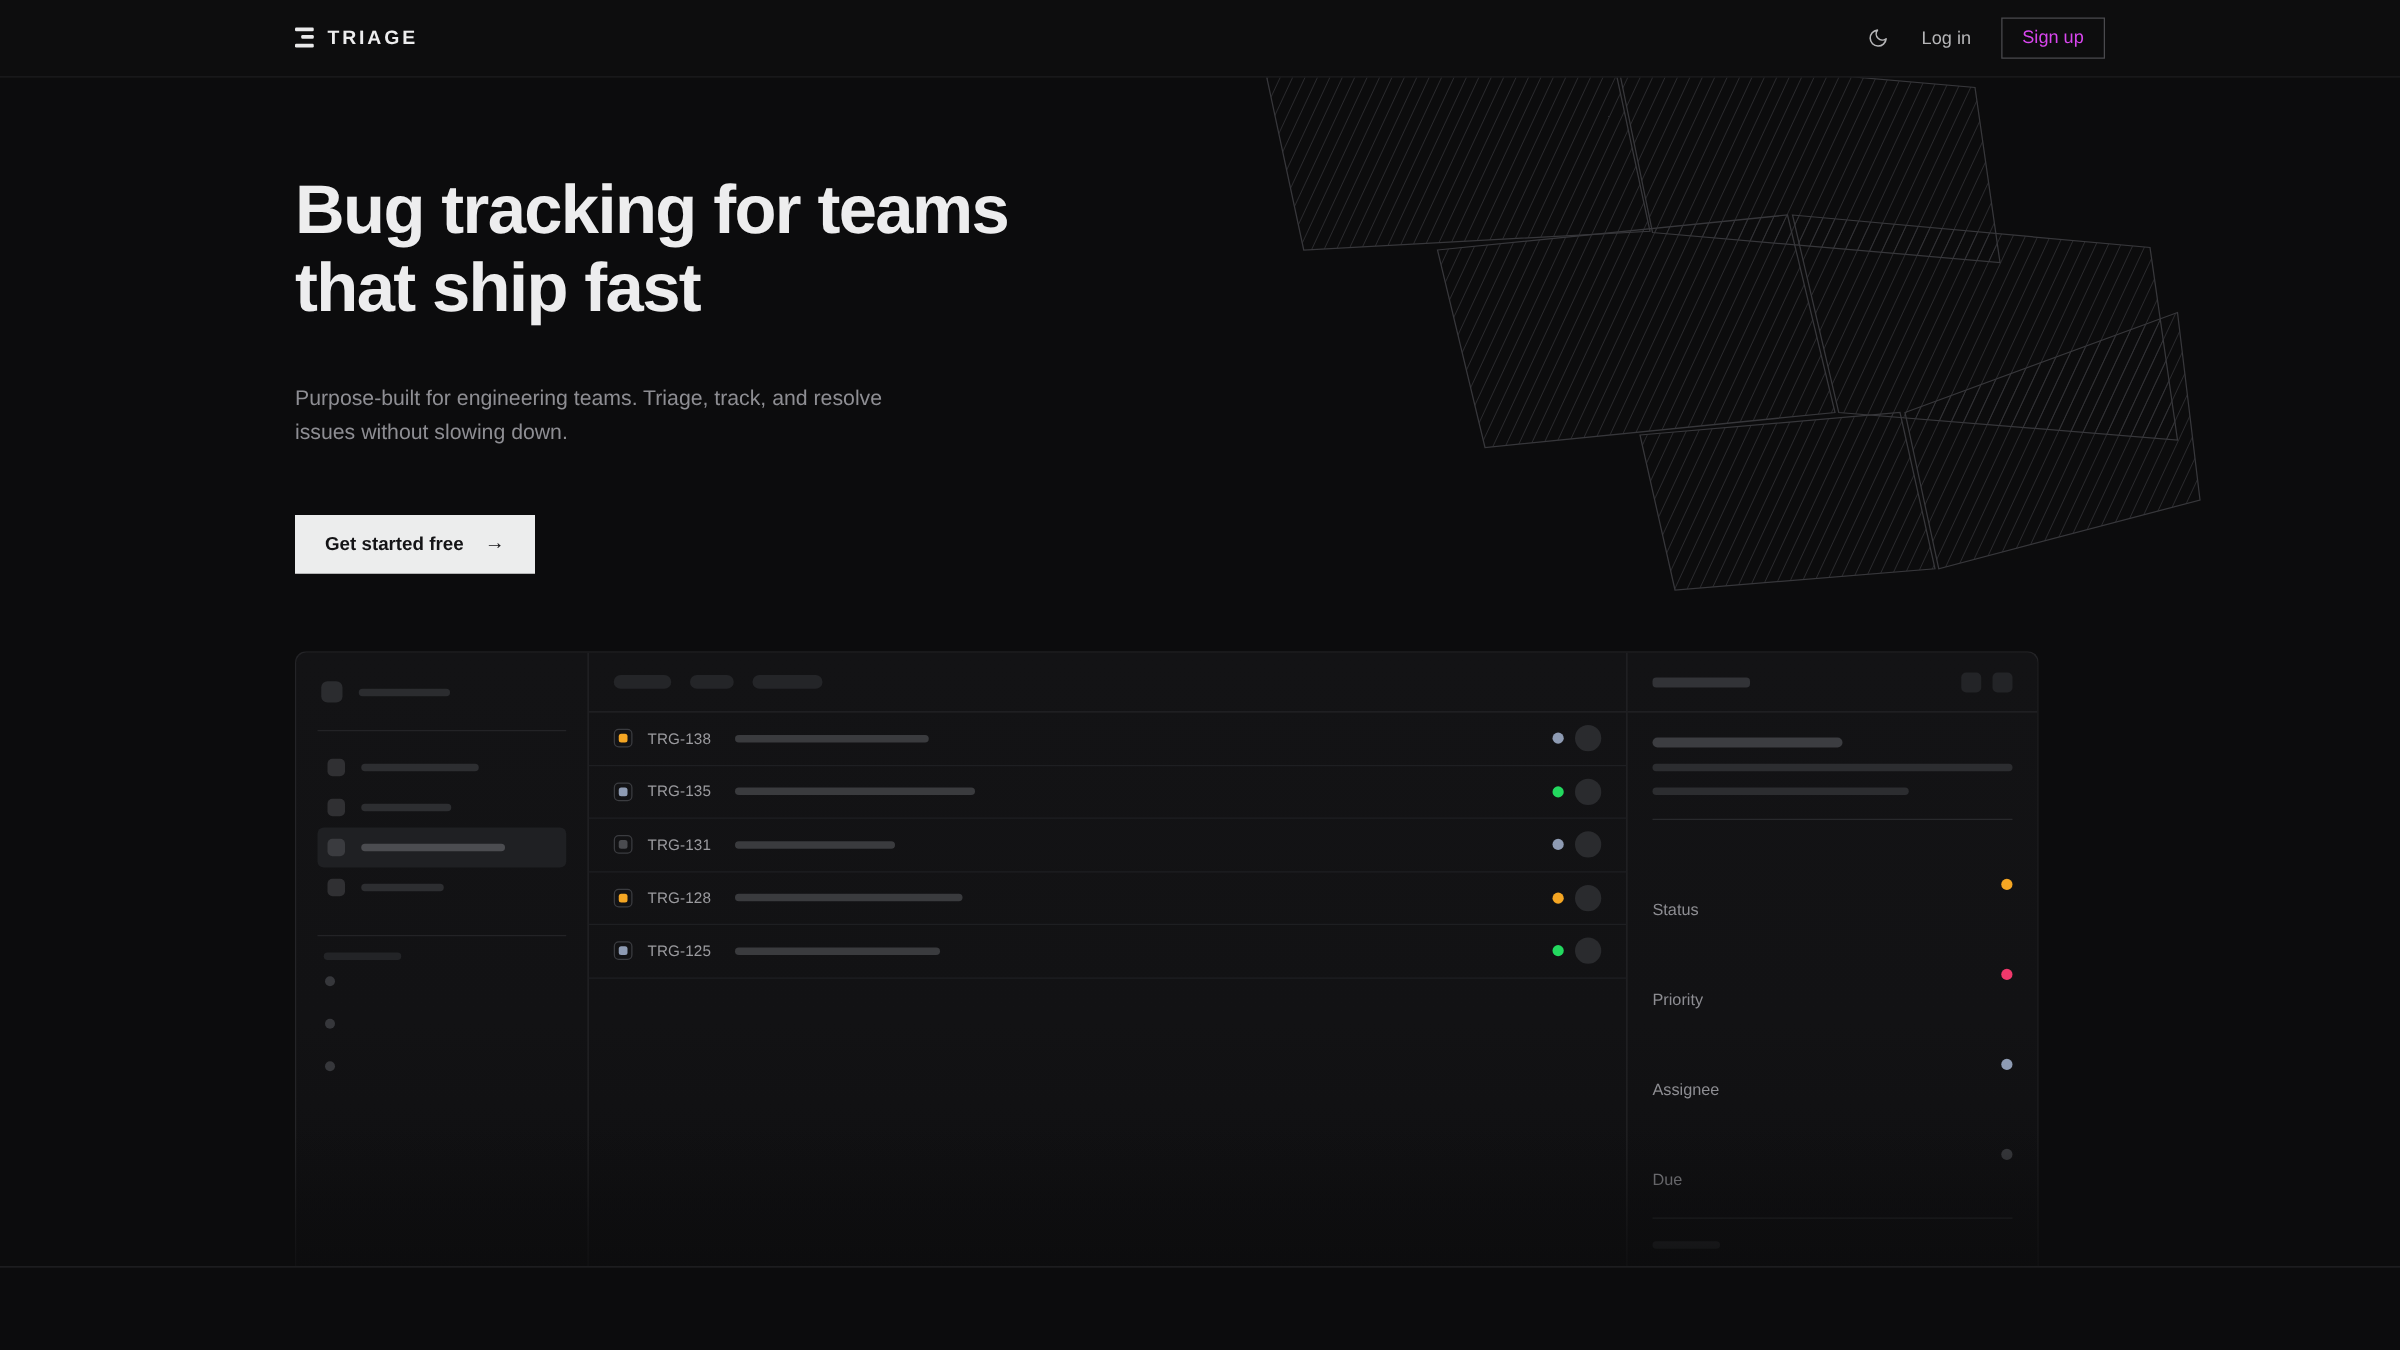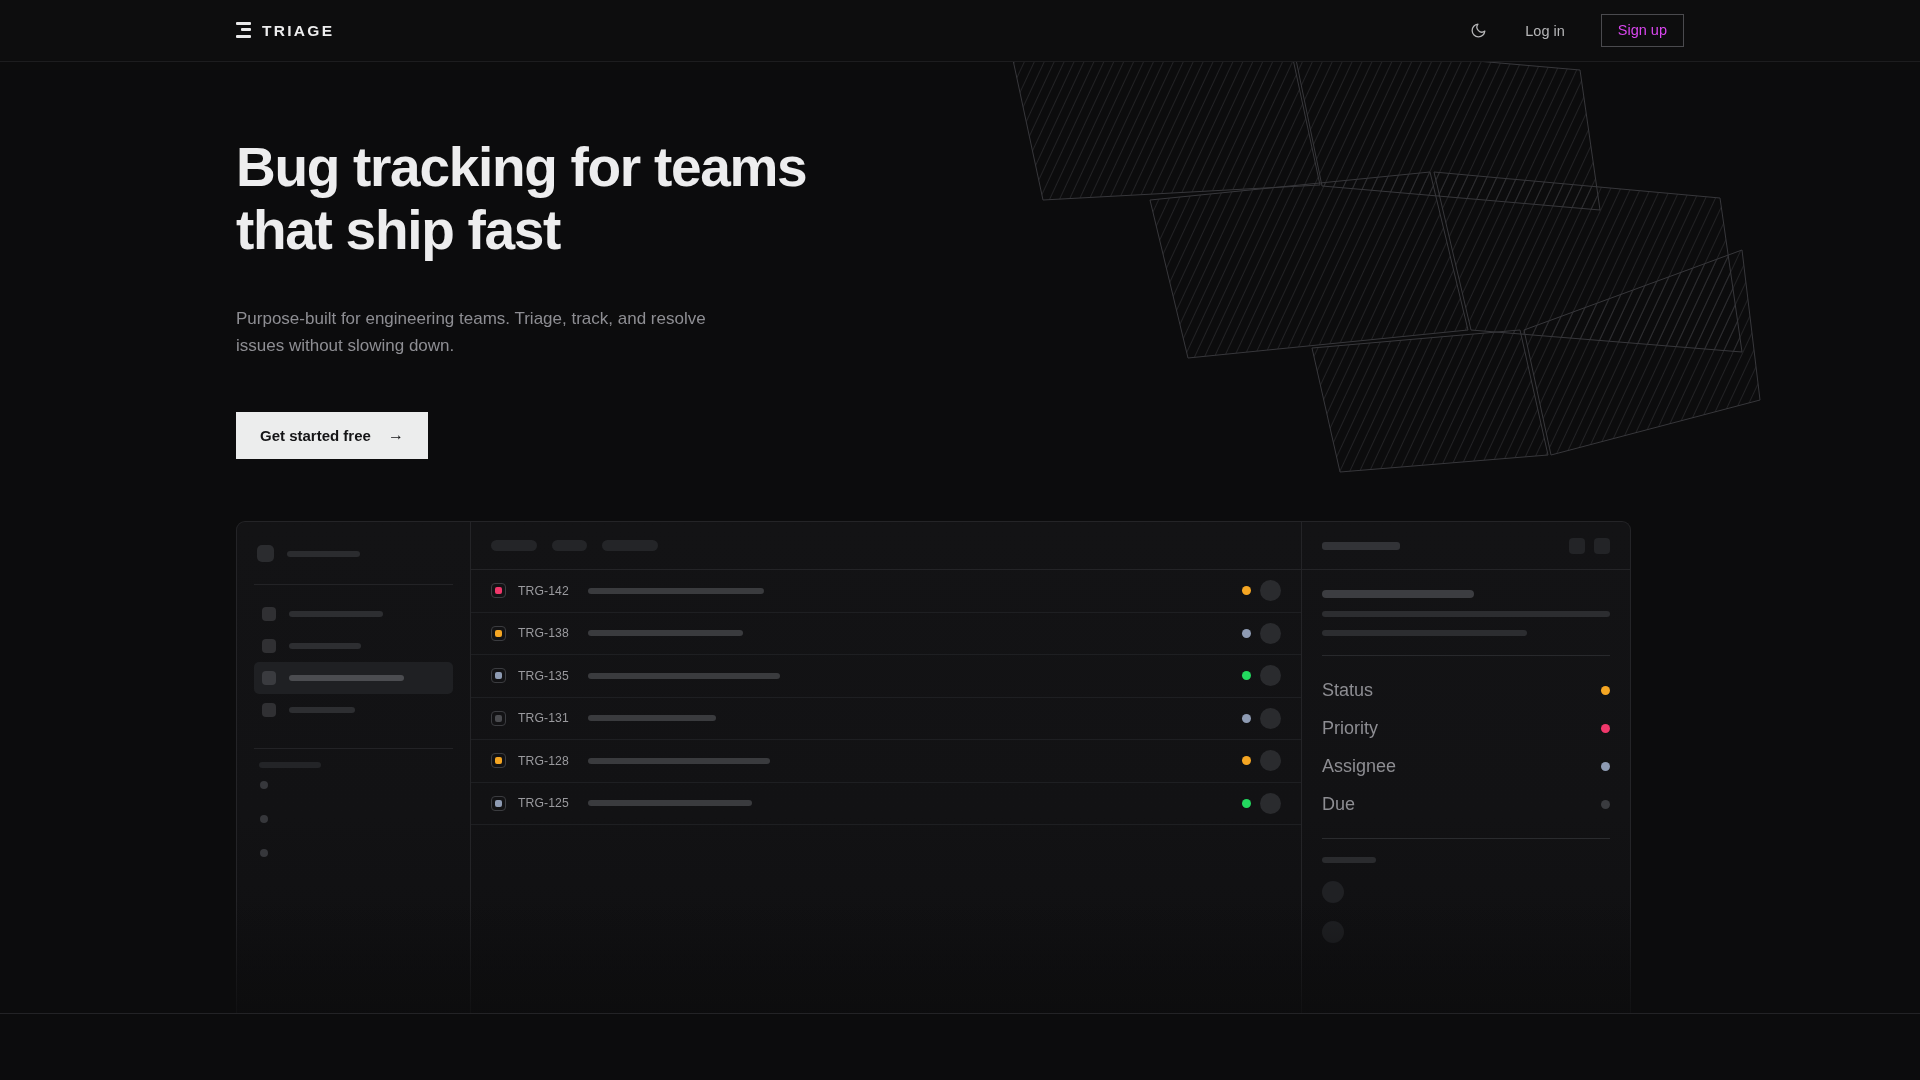--- a/index.html
+++ b/index.html
@@ -56,21 +56,21 @@
   .logo-word {
     color: #ededee;
     font-size: 15.5px;
     font-weight: bold;
     letter-spacing: 2.3px;
   }
   .nav-right {
     margin-left: auto;
     display: flex;
     align-items: center;
-    gap: 36px;
+    gap: 24px;
   }
   .theme-toggle {
     width: 22px; height: 22px;
     display: flex; align-items: center; justify-content: center;
     cursor: pointer;
   }
   .nav-link {
     color: #b6b6b8;
     font-size: 14.5px;
     cursor: pointer;
@@ -247,21 +247,21 @@
   .dt-header .acts span { width: 16px; height: 16px; border-radius: 4px; background: #232427; cursor: pointer; }
   .dt-body { padding: 20px; }
   .dt-title { width: 152px; height: 8px; background: #3c3d41; border-radius: 4px; }
   .dt-line { height: 6px; background: #2c2d30; border-radius: 3px; margin-top: 13px; }
   .dt-div { height: 1px; background: #28292c; margin: 19px 0 16px; }
   .dt-field {
     display: flex; align-items: center;
     padding: 8px 0 9px;
     cursor: pointer;
   }
-  .dt-field label { color: #8d8d92; font-size: 18px; cursor: pointer; }
+  .dt-field label { color: #8d8d92; font-size: 13px; cursor: pointer; margin-top: 40px; }
   .dt-field .fdot { margin-left: auto; width: 9px; height: 9px; border-radius: 50%; }
   .dt-div2 { height: 1px; background: #2a2b2e; margin: 14px 0 18px; }
   .dt-sub { width: 54px; height: 6px; background: #2a2b2e; border-radius: 3px; }
   .dt-avatar { width: 22px; height: 22px; border-radius: 50%; background: #202124; margin-top: 18px; }
 
   .mk-fade {
     position: absolute;
     left: 236px;
     top: 900px;
     width: 1395px;
@@ -372,31 +372,20 @@
         </div>
     </div>
 
     <div class="mk-list">
       <div class="mk-toolbar">
         <span class="chip" style="width:46px"></span>
         <span class="chip" style="width:35px"></span>
         <span class="chip" style="width:56px"></span>
       </div>
       <div id="issue-rows">
-          <div class="row">
-            <span class="status-badge">
-              <i style="background:#f0386b"></i>
-            </span>
-            <span class="row-id">TRG-142</span>
-            <span class="row-title" style="width:176px"></span>
-            <span class="row-right">
-              <span class="pdot" style="background:#f5a623"></span>
-              <span class="avatar-sk"></span>
-            </span>
-          </div>
           <div class="row">
             <span class="status-badge">
               <i style="background:#f5a623"></i>
             </span>
             <span class="row-id">TRG-138</span>
             <span class="row-title" style="width:155px"></span>
             <span class="row-right">
               <span class="pdot" style="background:#8e9bb3"></span>
               <span class="avatar-sk"></span>
             </span>

